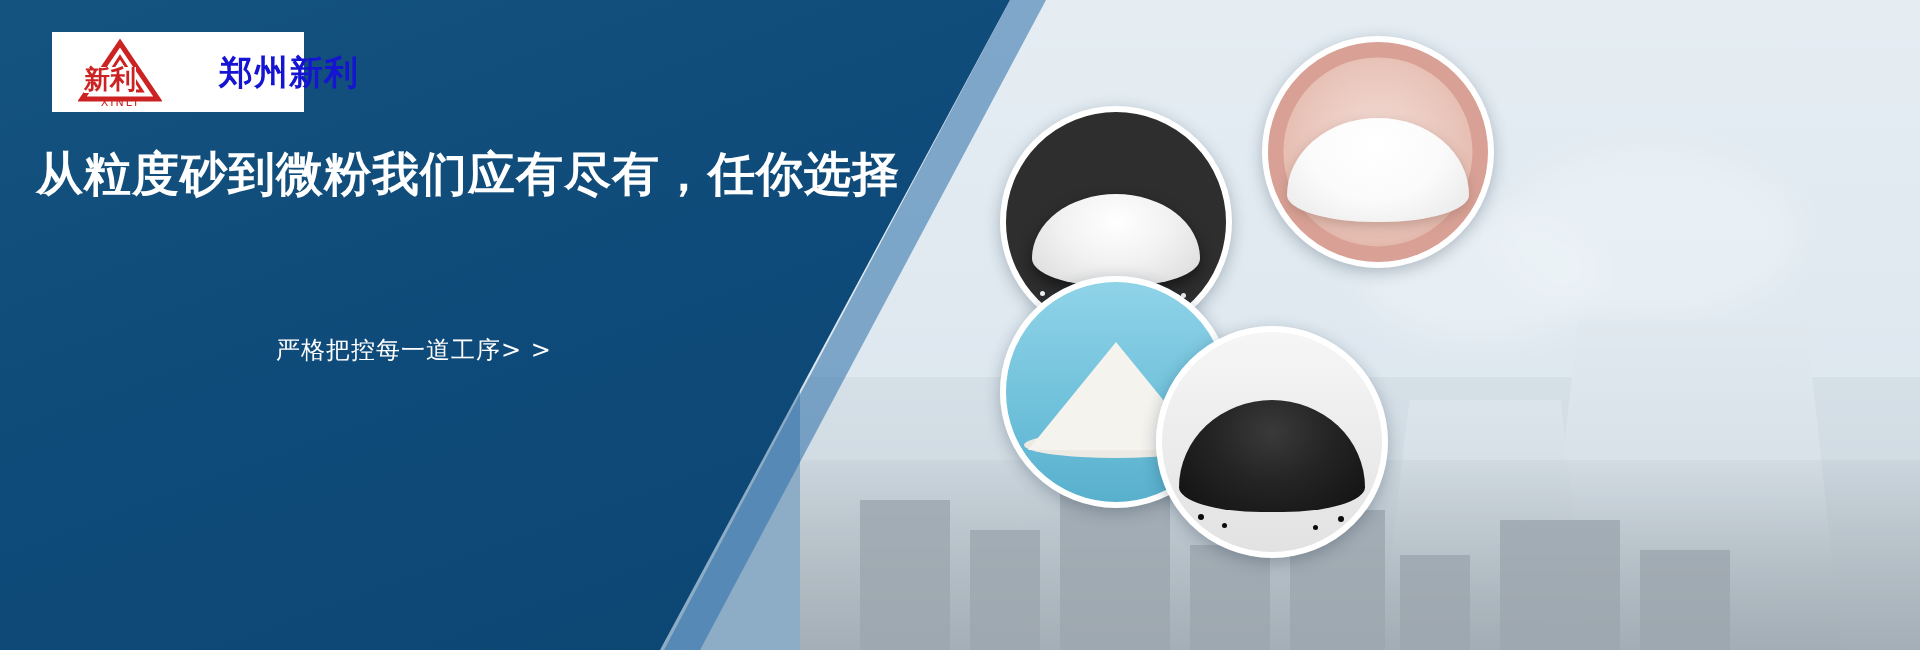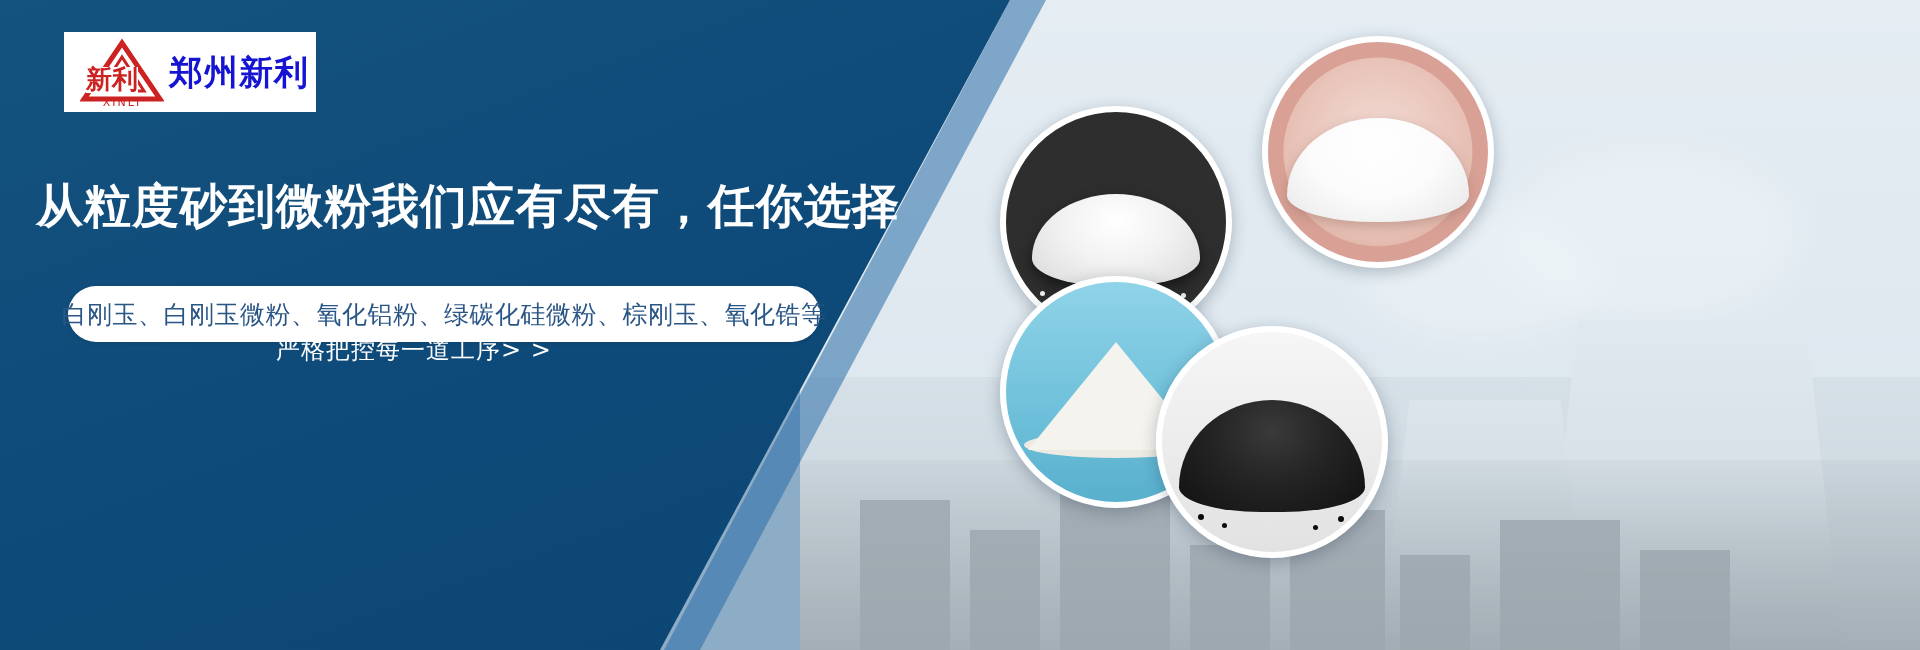--- a/index.html
+++ b/index.html
@@ -51,41 +51,40 @@
     clip-path:polygon(0 0, 1010px 0, 660px 650px, 0 650px);
   }
   .blue-panel-edge{
     position:absolute;left:0;top:0;width:1060px;height:650px;
     clip-path:polygon(1010px 0, 1046px 0, 700px 650px, 664px 650px);
     background:#2a6ea8;opacity:.55;
   }
 
   
   .logo-box{
-    position:absolute;left:64px;top:32px;width:252px;height:80px;
+    position:absolute;left:52px;top:32px;width:252px;height:80px;
     background:#ffffff;display:flex;align-items:center;
-    box-sizing:border-box;padding-left:16px;
+    box-sizing:border-box;padding-left:26px;gap:42px;
   }
   .logo-mark{
     position:relative;width:84px;height:70px;flex:0 0 84px;
   }
   .logo-mark svg{display:block;}
   .logo-text{
     color:#1414d2;font-weight:bold;font-size:34px;letter-spacing:1px;
     font-family:"DejaVu Sans","Liberation Sans",sans-serif;
-    margin-left:5px;line-height:1;white-space:nowrap;
+    margin-left:15px;line-height:1;white-space:nowrap;
   }
 
   
   .headline{
     position:absolute;left:36px;top:148px;width:920px;
     color:#ffffff;font-weight:bold;font-size:47px;line-height:1.1;
     letter-spacing:1px;white-space:nowrap;
     font-family:"DejaVu Sans","Liberation Sans",sans-serif;
-    margin-top:32px;
   }
 
   
   .pill{
     position:absolute;left:68px;top:286px;width:752px;height:56px;
     background:#ffffff;border-radius:28px;
     display:flex;align-items:center;justify-content:center;
     box-shadow:0 1px 4px rgba(0,0,0,.12);
   }
   .pill-text{
@@ -189,23 +188,20 @@
         <rect x="6" y="30" width="52" height="26" fill="#ffffff"></rect>
         <text x="32" y="51" font-size="26" font-weight="bold" fill="#cc2222" font-family="DejaVu Sans, sans-serif" text-anchor="middle">新利</text>
         <text x="42" y="69" font-size="11" letter-spacing="2" fill="#cc2222" font-family="DejaVu Sans, sans-serif" text-anchor="middle">XINLI</text>
       </svg>
     </div>
     <div class="logo-text">郑州新利</div>
   </div>
 
   <div class="headline">从粒度砂到微粉我们应有尽有，任你选择</div>
 
-  <div class="pill">
-    <span class="pill-text">白刚玉、白刚玉微粉、氧化铝粉、绿碳化硅微粉、棕刚玉、氧化锆等</span>
-  </div>
 
   <div class="sublink">
     <span>严格把控每一道工序&gt; &gt;</span>
   </div>
 
   <div class="circle c-dark">
     <div class="heap"></div>
     <div class="speck" style="left:34px;bottom:36px;width:5px;height:5px;"></div>
     <div class="speck" style="left:58px;bottom:28px;width:4px;height:4px;"></div>
     <div class="speck" style="right:40px;bottom:34px;width:5px;height:5px;"></div>

